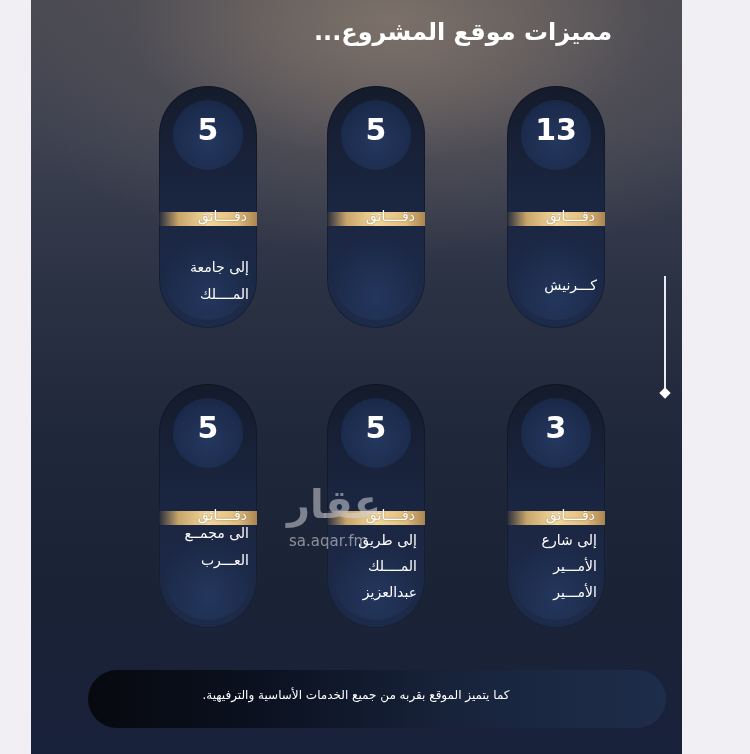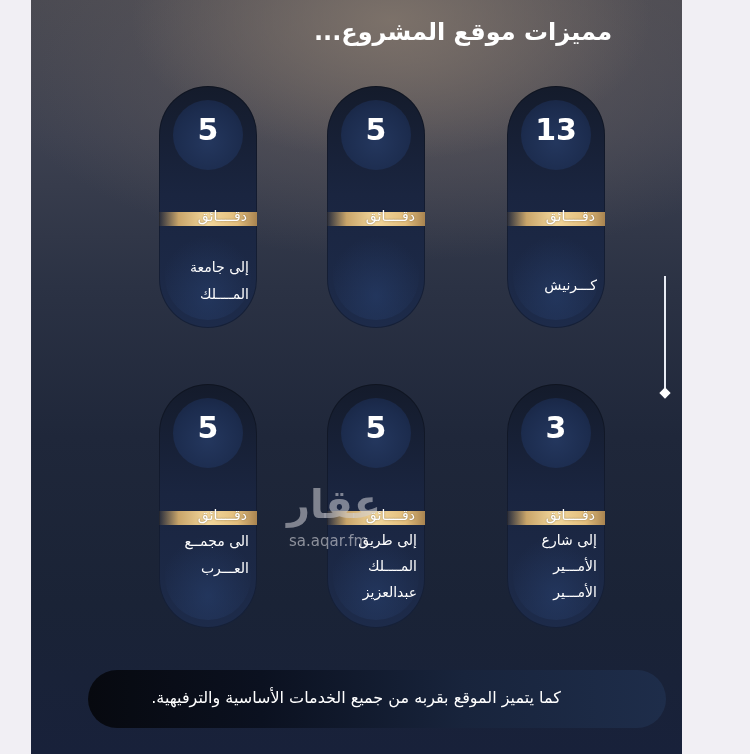--- a/index.html
+++ b/index.html
@@ -76,21 +76,21 @@
       position: absolute; left: 2px; top: 58px; color: rgba(215,215,220,0.6);
       font-size: 15px;
     }
     .footer-pill {
       position: absolute; left: 57px; top: 670px; width: 578px; height: 58px;
       border-radius: 29px;
       background: linear-gradient(90deg, #07090f 0%, #0b1120 30%, #18243c 65%, #1e2d4a 100%);
     }
     .footer-pill .footer-text {
       position: absolute; left: 0; right: 0; top: 18px; text-align: center;
-      color: #ffffff; font-size: 16px; direction: rtl;
+      color: #ffffff; font-size: 12px; direction: rtl;
       padding-left: 18px; padding-right: 60px;
     }
   </style>
 </head>
 <body>
 
 <div class="poster">
 
   <div class="title">مميزات موقع  المشروع...</div>
 
@@ -124,21 +124,21 @@
       <div>كـــرنيش</div>
     </div>
   </div>
 
   <div class="card" style="left:128px; top:384px; height:244px;">
     <div class="glow-bottom"></div>
     <div class="circle"></div>
     <div class="num">5</div>
     <div class="gold" style="top:127px;"></div>
     <div class="unit" style="top:123px;">دقــــائق</div>
-    <div class="desc" style="top:144px;">
+    <div class="desc" style="top:136px;">
       <div>الى مجمــع</div>
       <div>العـــرب</div>
     </div>
   </div>
 
   <div class="card" style="left:296px; top:384px; height:244px;">
     <div class="glow-bottom"></div>
     <div class="circle"></div>
     <div class="num">5</div>
     <div class="gold" style="top:127px;"></div>

